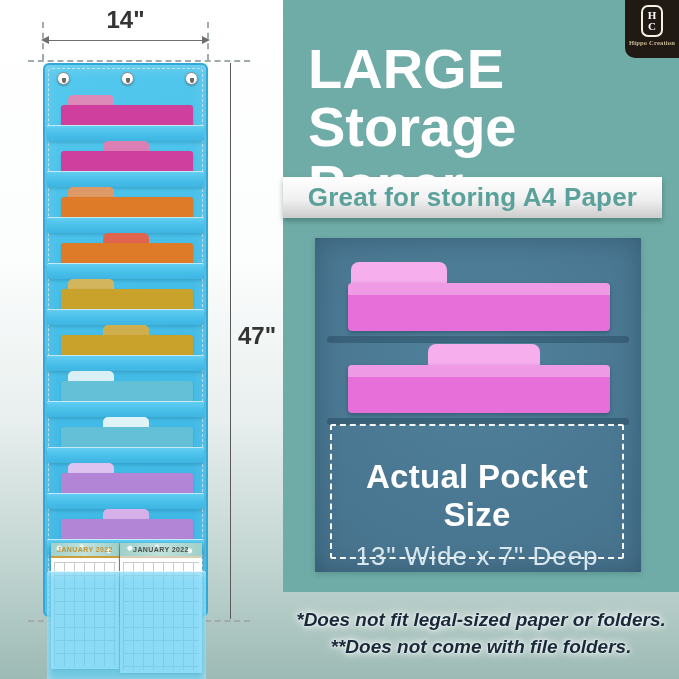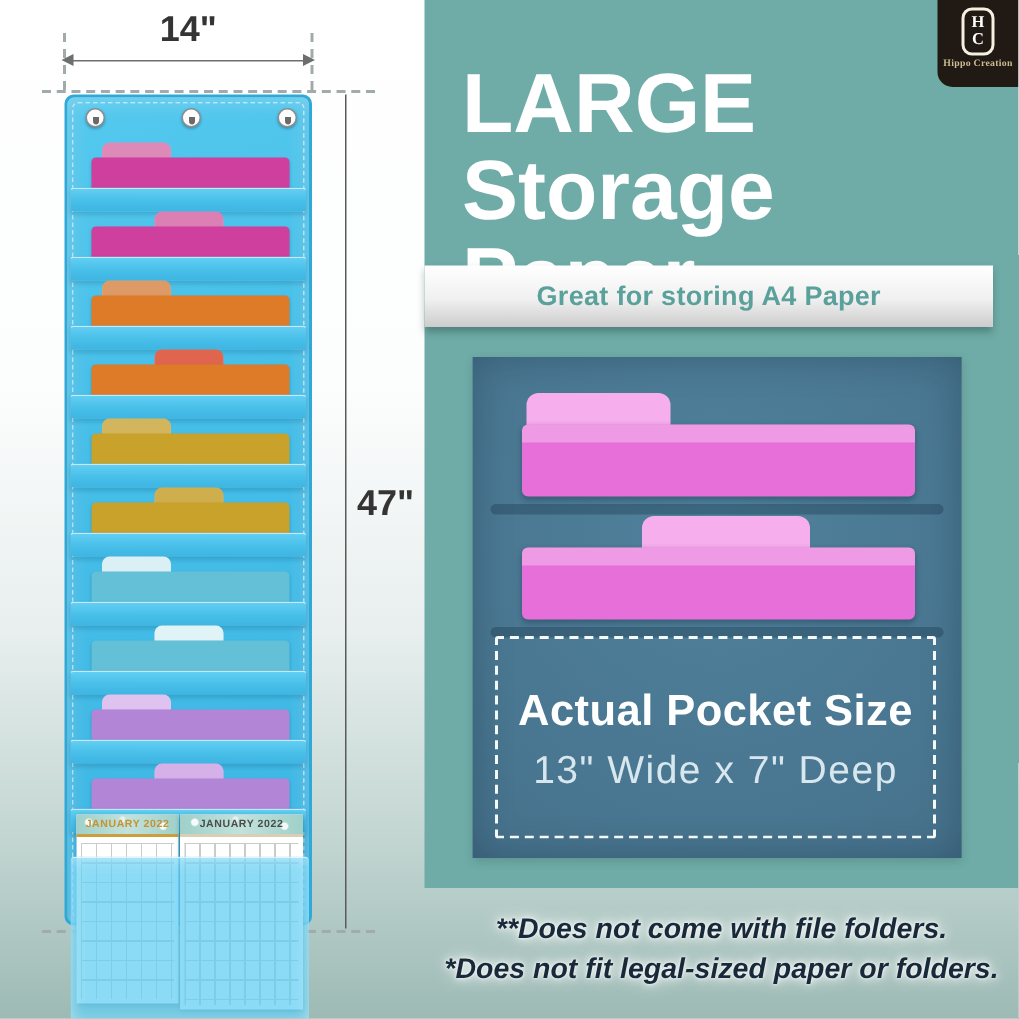--- a/index.html
+++ b/index.html
@@ -102,40 +102,40 @@
   #logo-brand { font-family:"Liberation Serif", serif; font-weight:bold; font-size:6.5px; color:#cdbc97; letter-spacing:.2px; }
 
   #heading { position:absolute; left:25px; top:40px; color:#ffffff; font-weight:bold; font-size:56px; line-height:58px; letter-spacing:0px; }
 
   #banner {
     position:absolute; left:0; top:177px; width:379px; height:41px;
     background:linear-gradient(180deg,#ffffff 0%,#f0f0f0 55%,#cccccc 100%);
     box-shadow:0 3px 5px rgba(20,50,50,.35);
     display:flex; align-items:center; justify-content:center;
   }
-  #banner span { color:#5ba19b; font-weight:bold; font-size:18px; letter-spacing:.2px; }
+  #banner span { color:#5ba19b; font-weight:bold; font-size:26px; letter-spacing:.2px; }
 
   #inset {
     position:absolute; left:32px; top:238px; width:326px; height:334px;
     background:radial-gradient(120% 120% at 50% 35%, #50819c 0%, #47738d 60%, #3f6882 100%);
     box-shadow:inset 0 0 26px rgba(0,20,40,.25), 0 2px 6px rgba(20,50,50,.2);
   }
   .ifolder { position:absolute; left:33px; width:262px; height:70px; }
   .iftab { position:absolute; top:0; height:27px; border-radius:8px 8px 0 0; }
   .iftab.left { left:3px; width:96px; }
   .iftab.center { left:80px; width:112px; }
   .ifbody { position:absolute; top:21px; left:0; right:0; height:48px; border-radius:4px; box-shadow:0 2px 4px rgba(0,20,40,.3); }
   .ifbody::before { content:""; position:absolute; left:0; right:0; top:0; height:12px; background:rgba(255,255,255,.30); border-radius:4px 4px 0 0; }
   .iseam { position:absolute; left:12px; right:12px; height:7px; background:rgba(10,35,55,.28); border-radius:4px; filter:blur(.5px); }
   #dash-box {
     position:absolute; left:15px; top:186px; width:294px; height:135px;
     border:2px dashed rgba(255,255,255,.95); border-radius:2px;
     text-align:center; padding-top:32px;
   }
-  #pocket-size-title { color:#ffffff; font-weight:bold; font-size:29px; letter-spacing:.3px; }
+  #pocket-size-title { color:#ffffff; font-weight:bold; font-size:33px; letter-spacing:.3px; }
   #pocket-size-sub { color:#d7e7ed; font-size:26px; letter-spacing:1px; margin-top:7px; }
 
   #footnotes {
     position:absolute; left:283px; top:606px; width:396px; text-align:center;
     font-weight:bold; font-style:italic; font-size:19px; line-height:27px; color:#18293a;
     text-shadow:0 0 6px rgba(255,255,255,.95), 0 0 12px rgba(255,255,255,.85), 0 0 2px #ffffff;
   }
 </style>
 </head>
 <body>
@@ -253,17 +253,17 @@
       </div>
       <div class="iseam" style="top:180px"></div>
       <div id="dash-box">
         <div id="pocket-size-title">Actual Pocket Size</div>
         <div id="pocket-size-sub">13" Wide x 7" Deep</div>
       </div>
     </div>
   </div>
 
   <div id="footnotes">
+    <div>*Does not fit legal-sized paper or folders.</div>
     <div>**Does not come with file folders.</div>
-    <div>*Does not fit legal-sized paper or folders.</div>
   </div>
 
 </div>
 
 </body></html>

